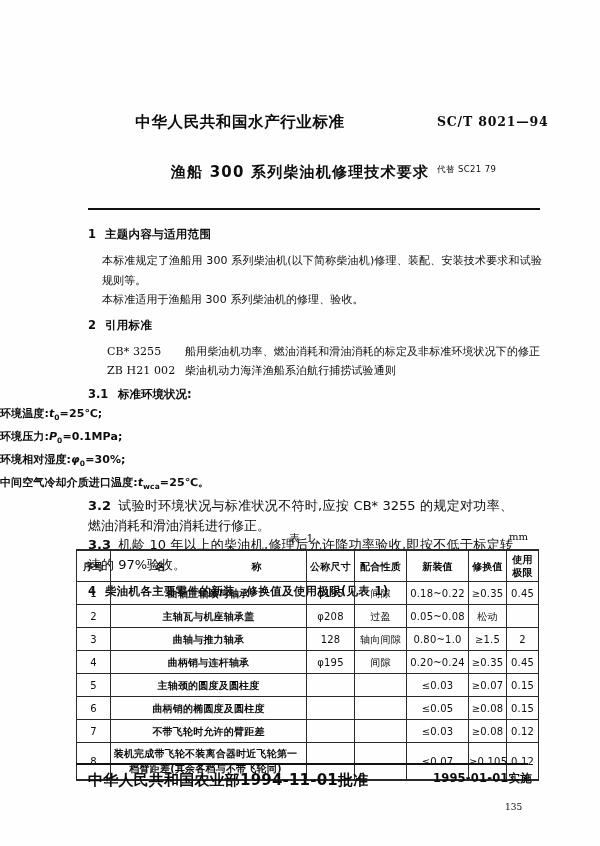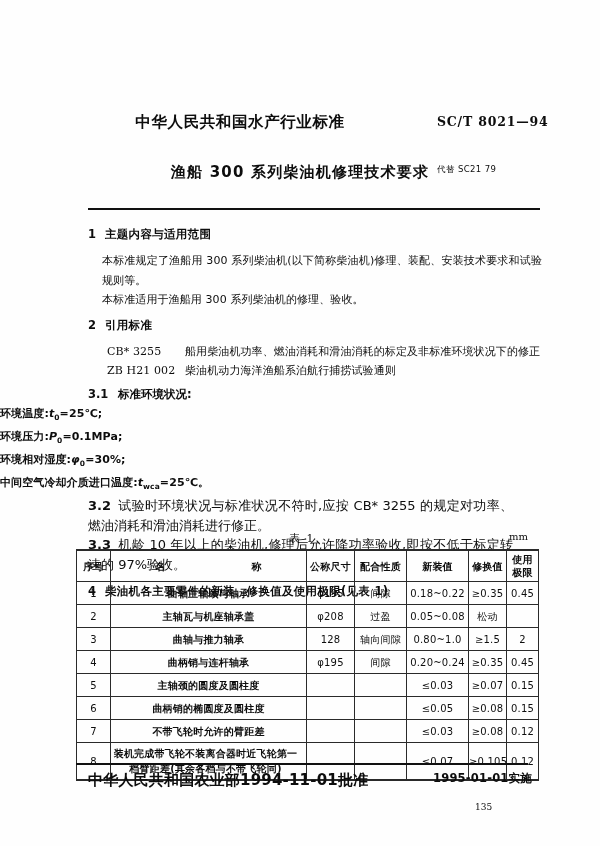--- a/index.html
+++ b/index.html
@@ -220,21 +220,21 @@
   }
   .foot-right {
     position: absolute;
     left: 433px; top: 771px;
     font-size: 11.5px;
     font-weight: bold;
     letter-spacing: 0.2px;
   }
   .page-no {
     position: absolute;
-    left: 475px; top: 802px;
+    left: 505px; top: 802px;
     font-size: 9px;
     font-family: "DejaVu Serif", "Liberation Serif", serif;
   }
 </style>
 </head>
 <body>
 
 <div class="page">
 
   <div class="hdr-block">

